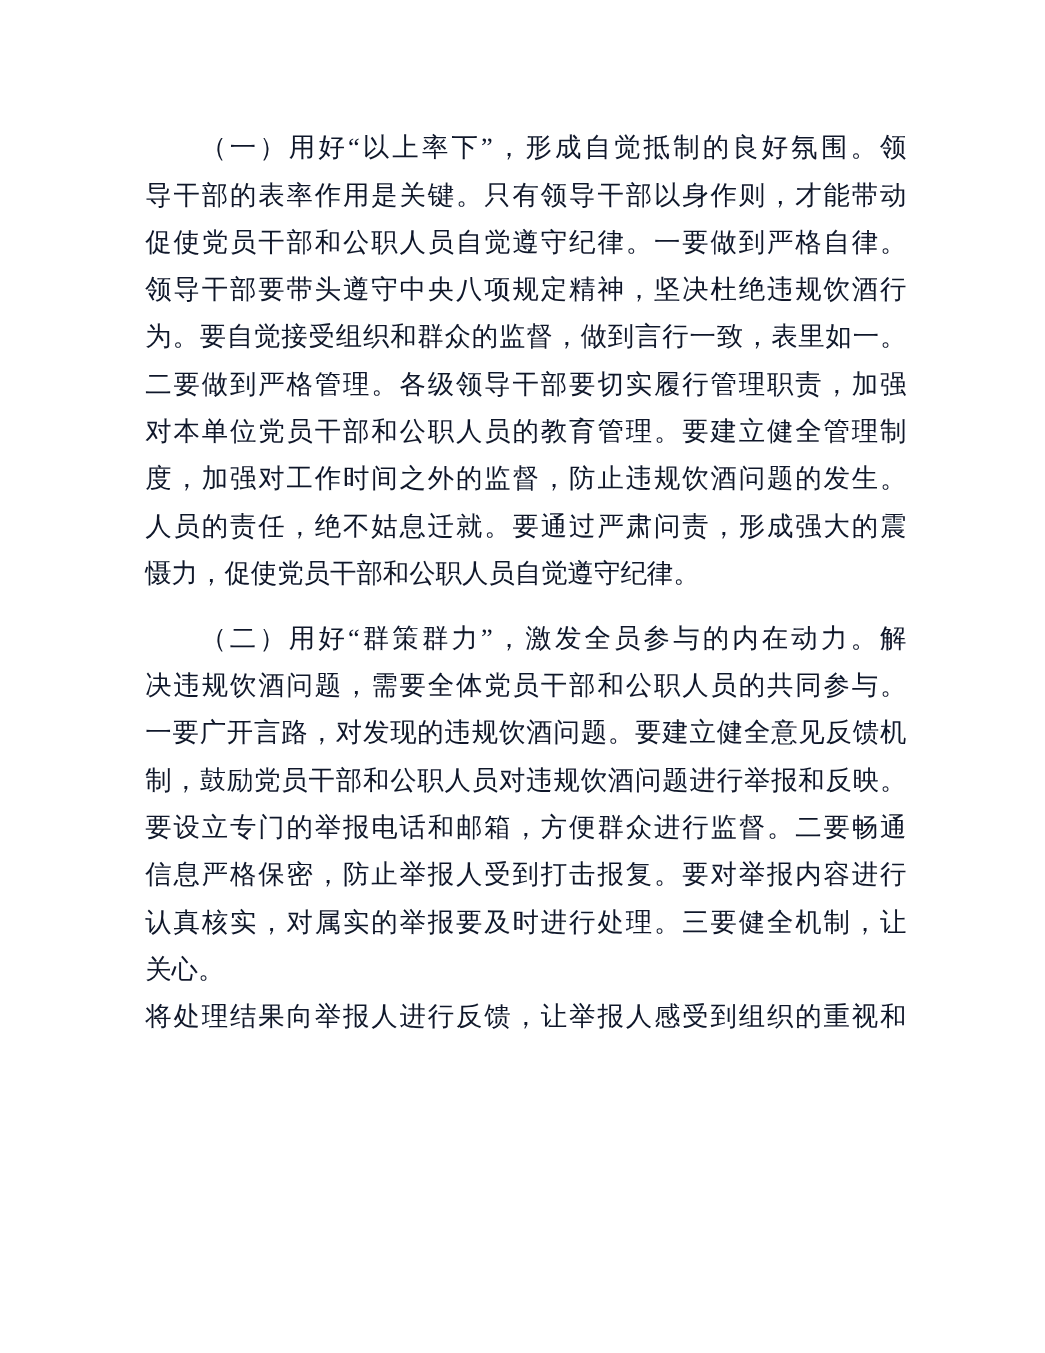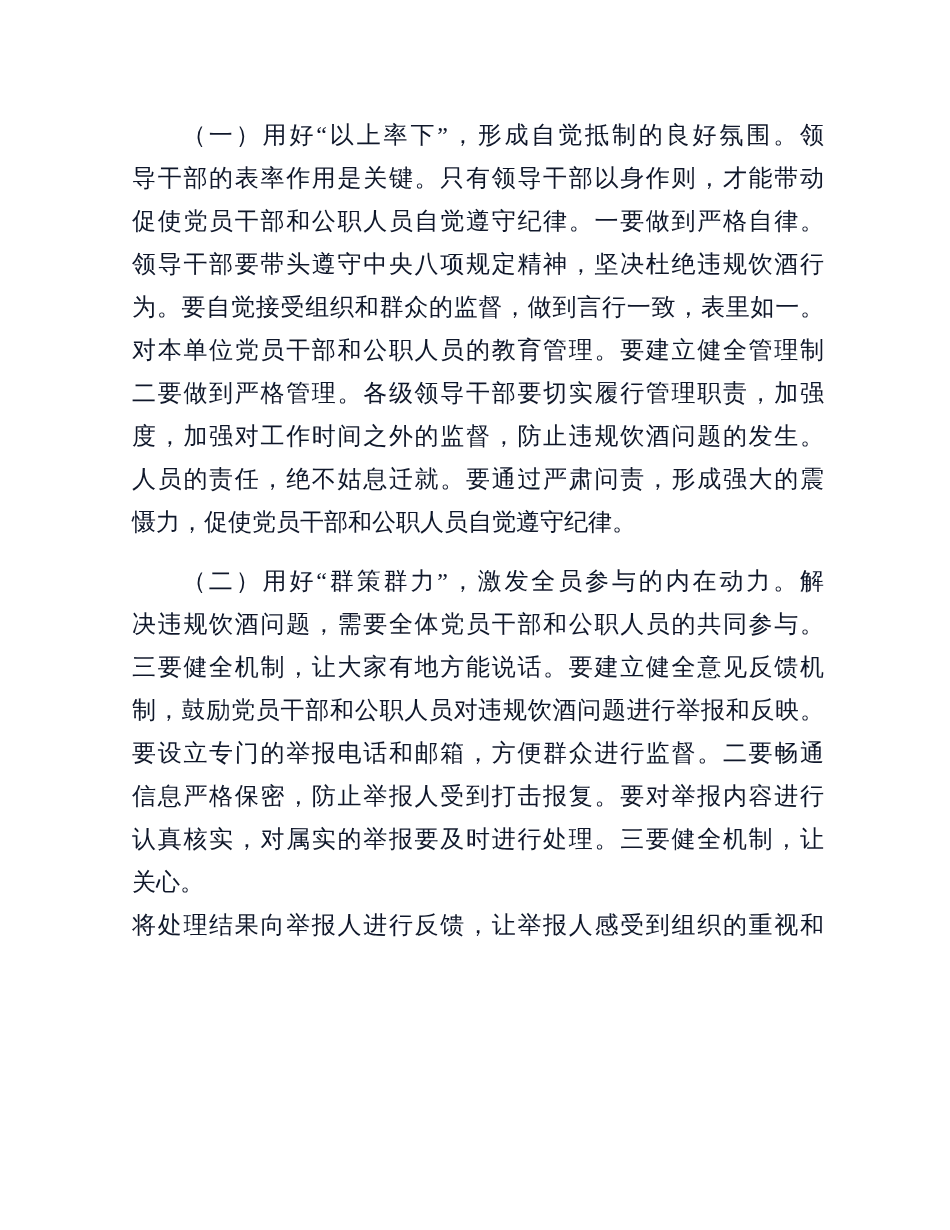--- a/index.html
+++ b/index.html
@@ -44,30 +44,30 @@
 </head>
 <body>
 
 <main class="doc">
     <p class="para">
       <span class="line line-first">（一）用好“以上率下”，形成自觉抵制的良好氛围。领</span>
       <span class="line">导干部的表率作用是关键。只有领导干部以身作则，才能带动</span>
       <span class="line">促使党员干部和公职人员自觉遵守纪律。一要做到严格自律。</span>
       <span class="line">领导干部要带头遵守中央八项规定精神，坚决杜绝违规饮酒行</span>
       <span class="line">为。要自觉接受组织和群众的监督，做到言行一致，表里如一。</span>
+      <span class="line">二要做到严格管理。各级领导干部要切实履行管理职责，加强</span>
       <span class="line">对本单位党员干部和公职人员的教育管理。要建立健全管理制</span>
-      <span class="line">二要做到严格管理。各级领导干部要切实履行管理职责，加强</span>
       <span class="line">度，加强对工作时间之外的监督，防止违规饮酒问题的发生。</span>
       <span class="line">人员的责任，绝不姑息迁就。要通过严肃问责，形成强大的震</span>
       <span class="line line-last">慑力，促使党员干部和公职人员自觉遵守纪律。</span>
     </p>
     <p class="para">
       <span class="line line-first">（二）用好“群策群力”，激发全员参与的内在动力。解</span>
       <span class="line">决违规饮酒问题，需要全体党员干部和公职人员的共同参与。</span>
-      <span class="line">三要健全机制，让大家有地方能说话。要建立健全意见反馈机</span>
+      <span class="line">一要广开言路，对发现的违规饮酒问题。要建立健全意见反馈机</span>
       <span class="line">制，鼓励党员干部和公职人员对违规饮酒问题进行举报和反映。</span>
       <span class="line">要设立专门的举报电话和邮箱，方便群众进行监督。二要畅通</span>
       <span class="line">信息严格保密，防止举报人受到打击报复。要对举报内容进行</span>
       <span class="line">认真核实，对属实的举报要及时进行处理。三要健全机制，让</span>
       <span class="line line-last">关心。</span>
       <span class="line">将处理结果向举报人进行反馈，让举报人感受到组织的重视和</span>
     </p>
   </main>
 
 </body></html>

